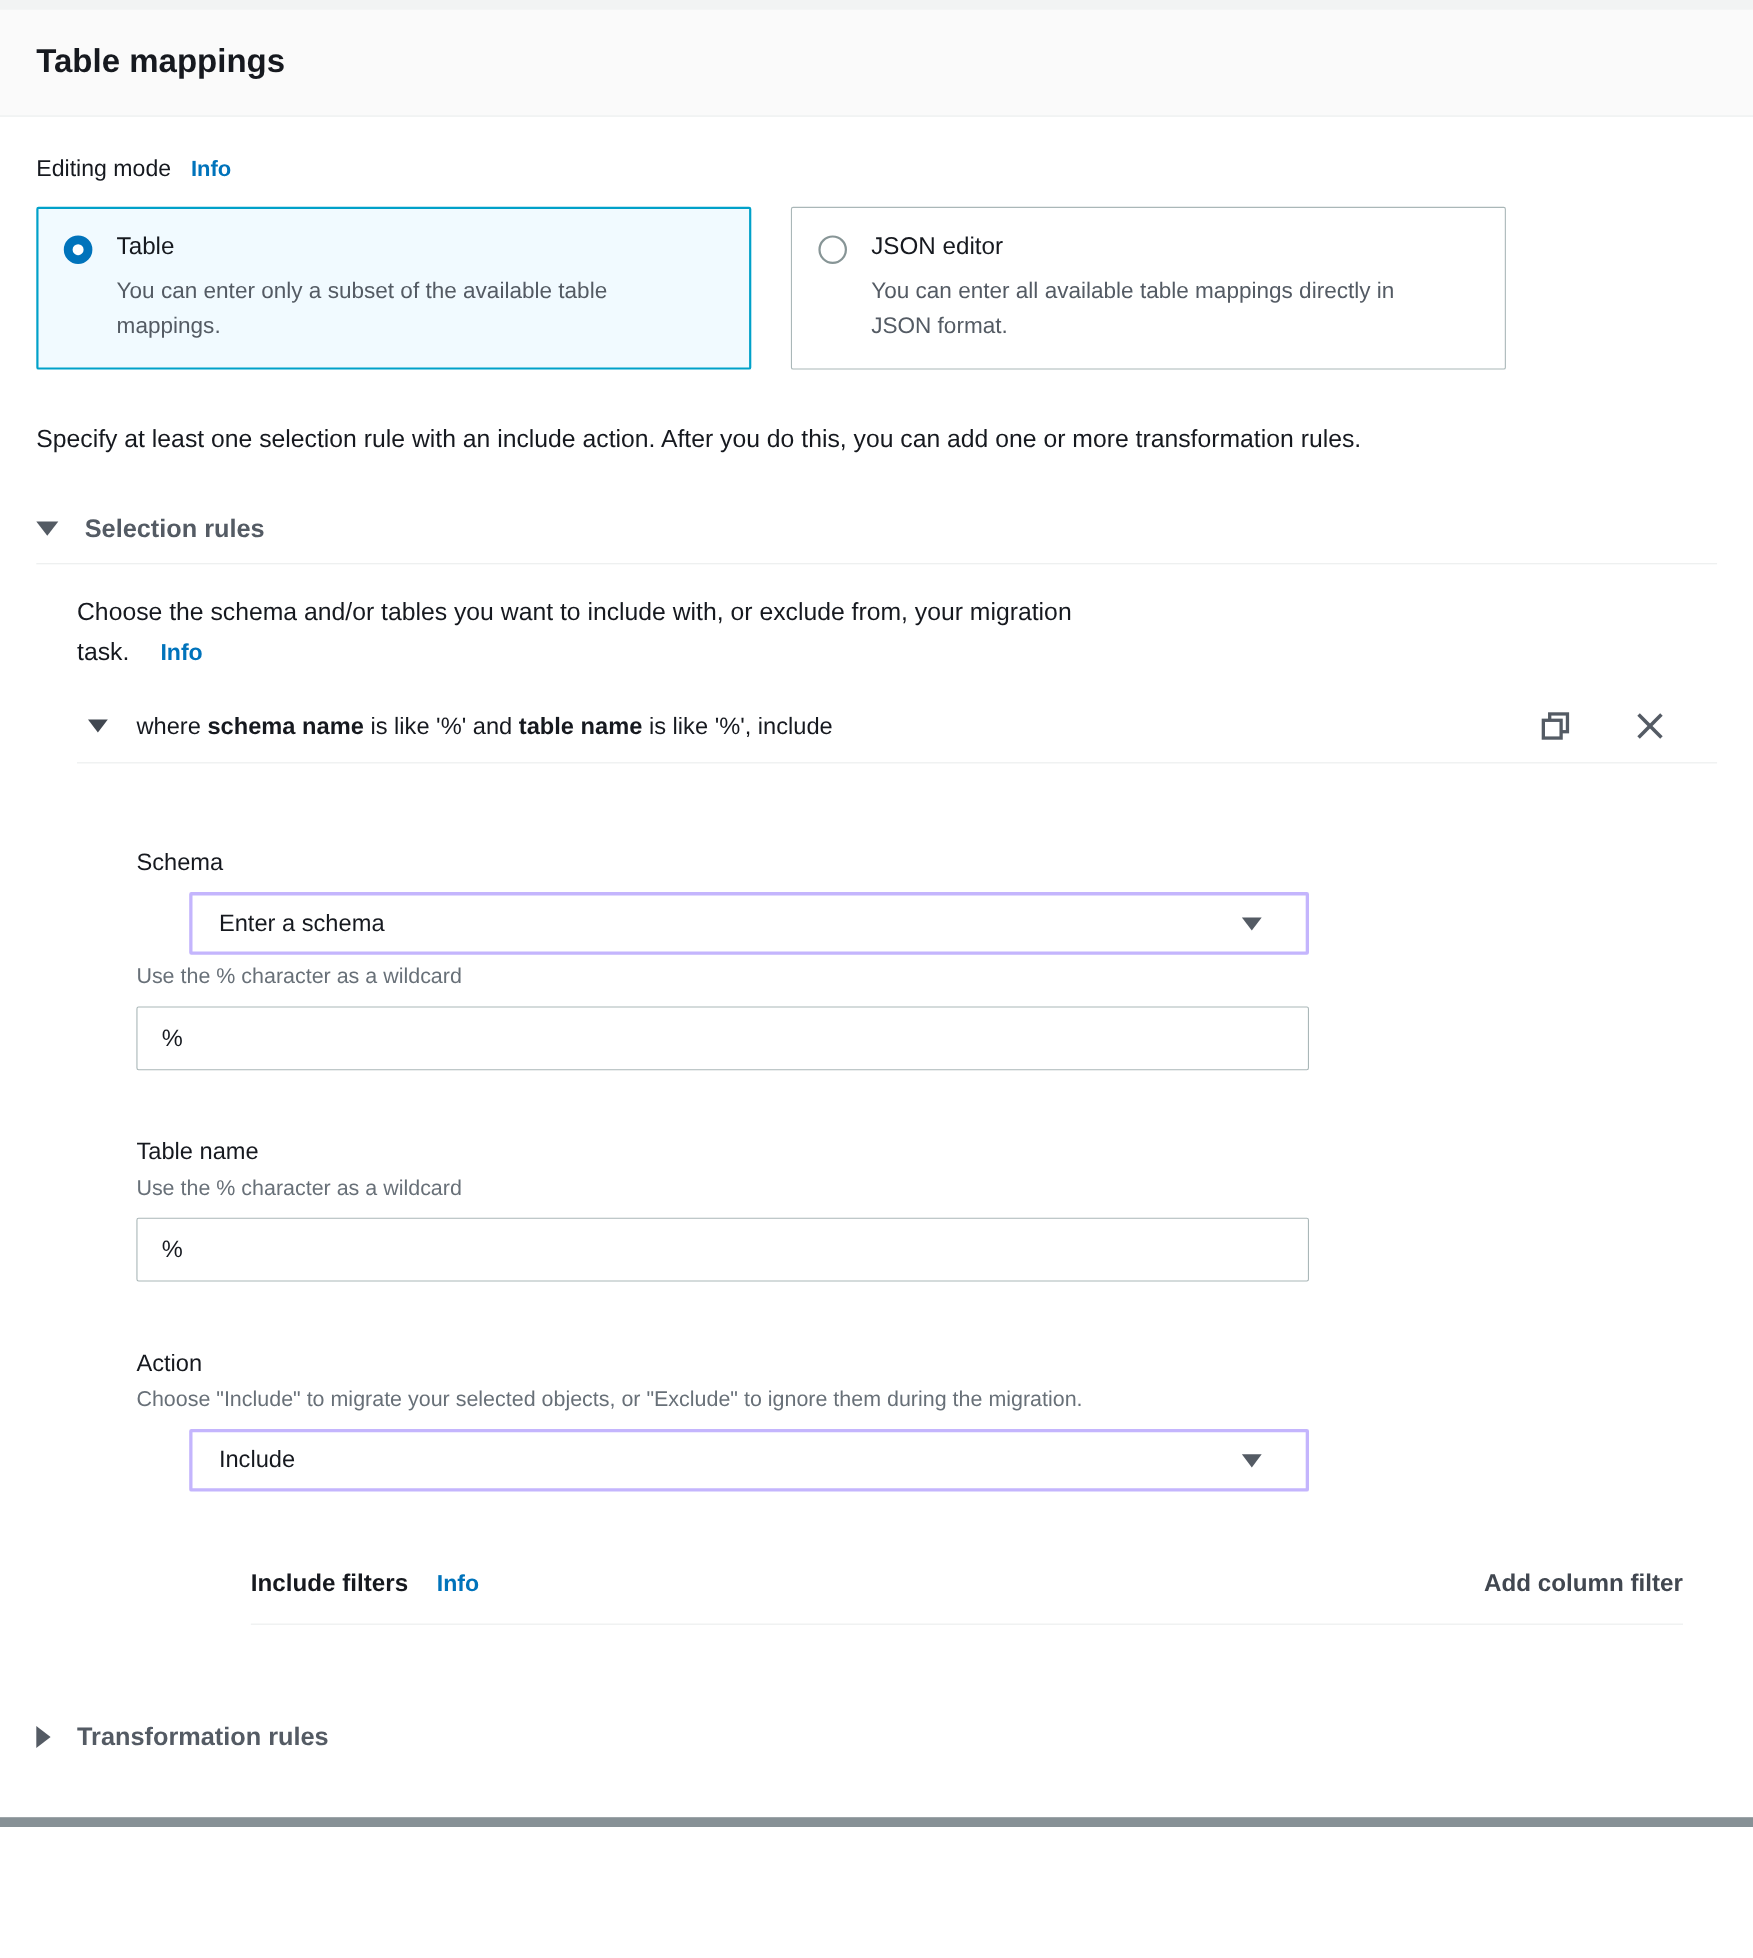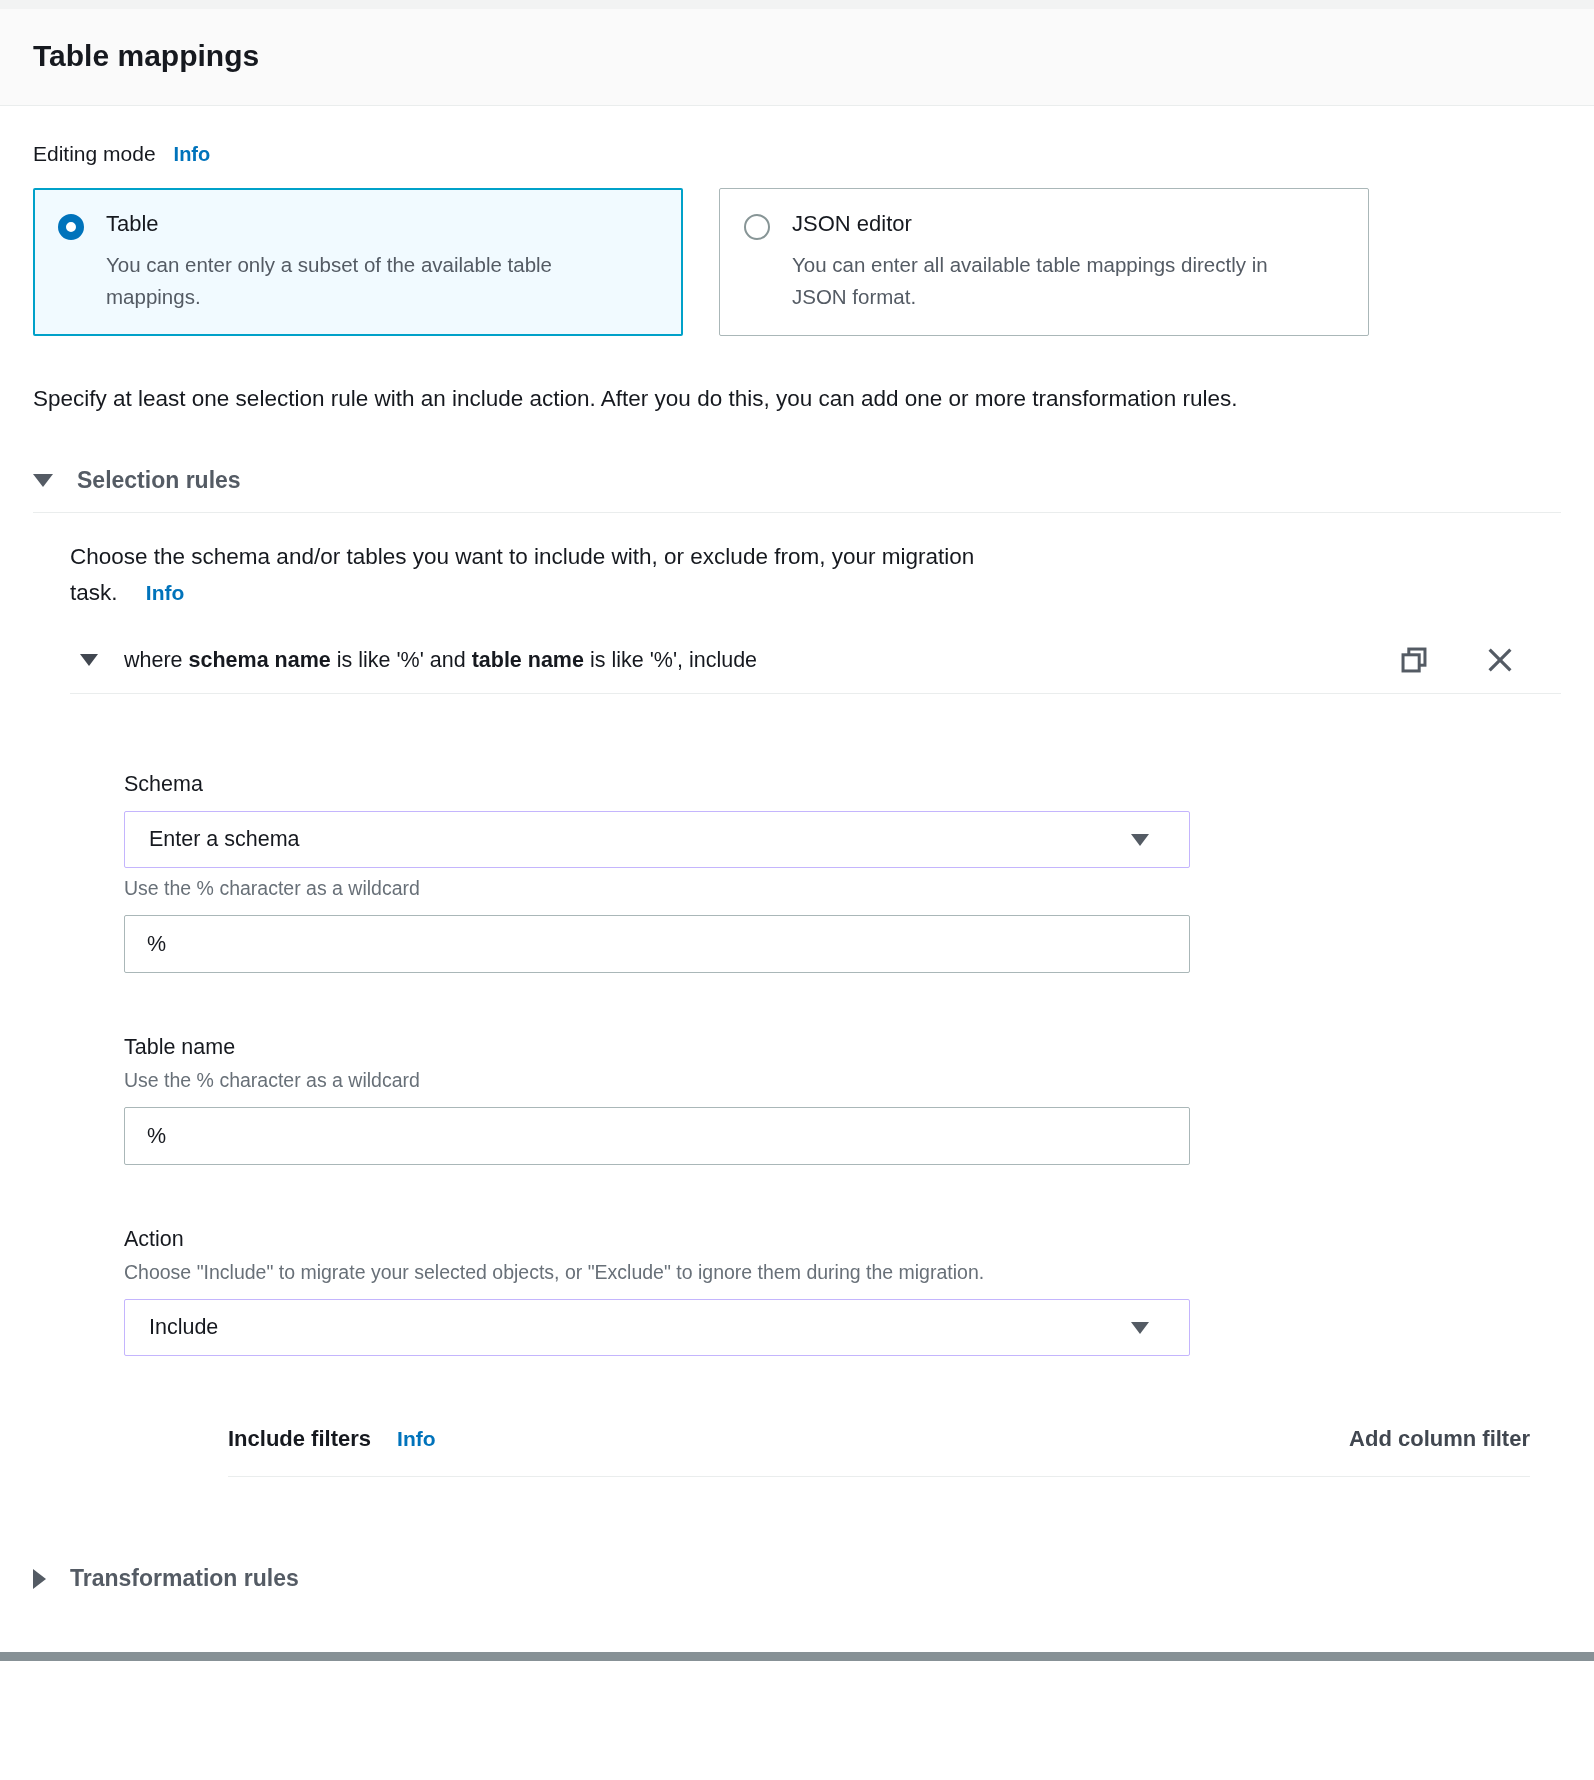--- a/index.html
+++ b/index.html
@@ -148,30 +148,31 @@
   .rule-actions { display: flex; align-items: center; gap: 56px; margin-right: 46px; }
   .icon-btn { background: none; border: none; padding: 0; cursor: pointer; line-height: 0; }
 
   
   .fields { margin-left: 54px; width: 1066px; }
   .field-label { font-size: 21.5px; color: #16191f; }
   .field-hint { margin-top: 9px; font-size: 19.5px; color: #687078; }
   .select-box {
     margin-top: 14px;
     height: 57px;
-    border: 1px solid #c4b5fd;
+    border: 3px solid #c4b5fd;
     border-radius: 2px;
     background: #fff;
     display: flex;
     align-items: center;
     justify-content: space-between;
     padding: 0 24px;
     font-size: 21.5px;
     color: #16191f;
     cursor: pointer;
+    margin-left: 48px;
   }
   .select-caret {
     width: 0; height: 0;
     border-left: 9px solid transparent;
     border-right: 9px solid transparent;
     border-top: 12px solid #545b64;
     margin-right: 16px;
   }
   .text-input {
     margin-top: 15px;

